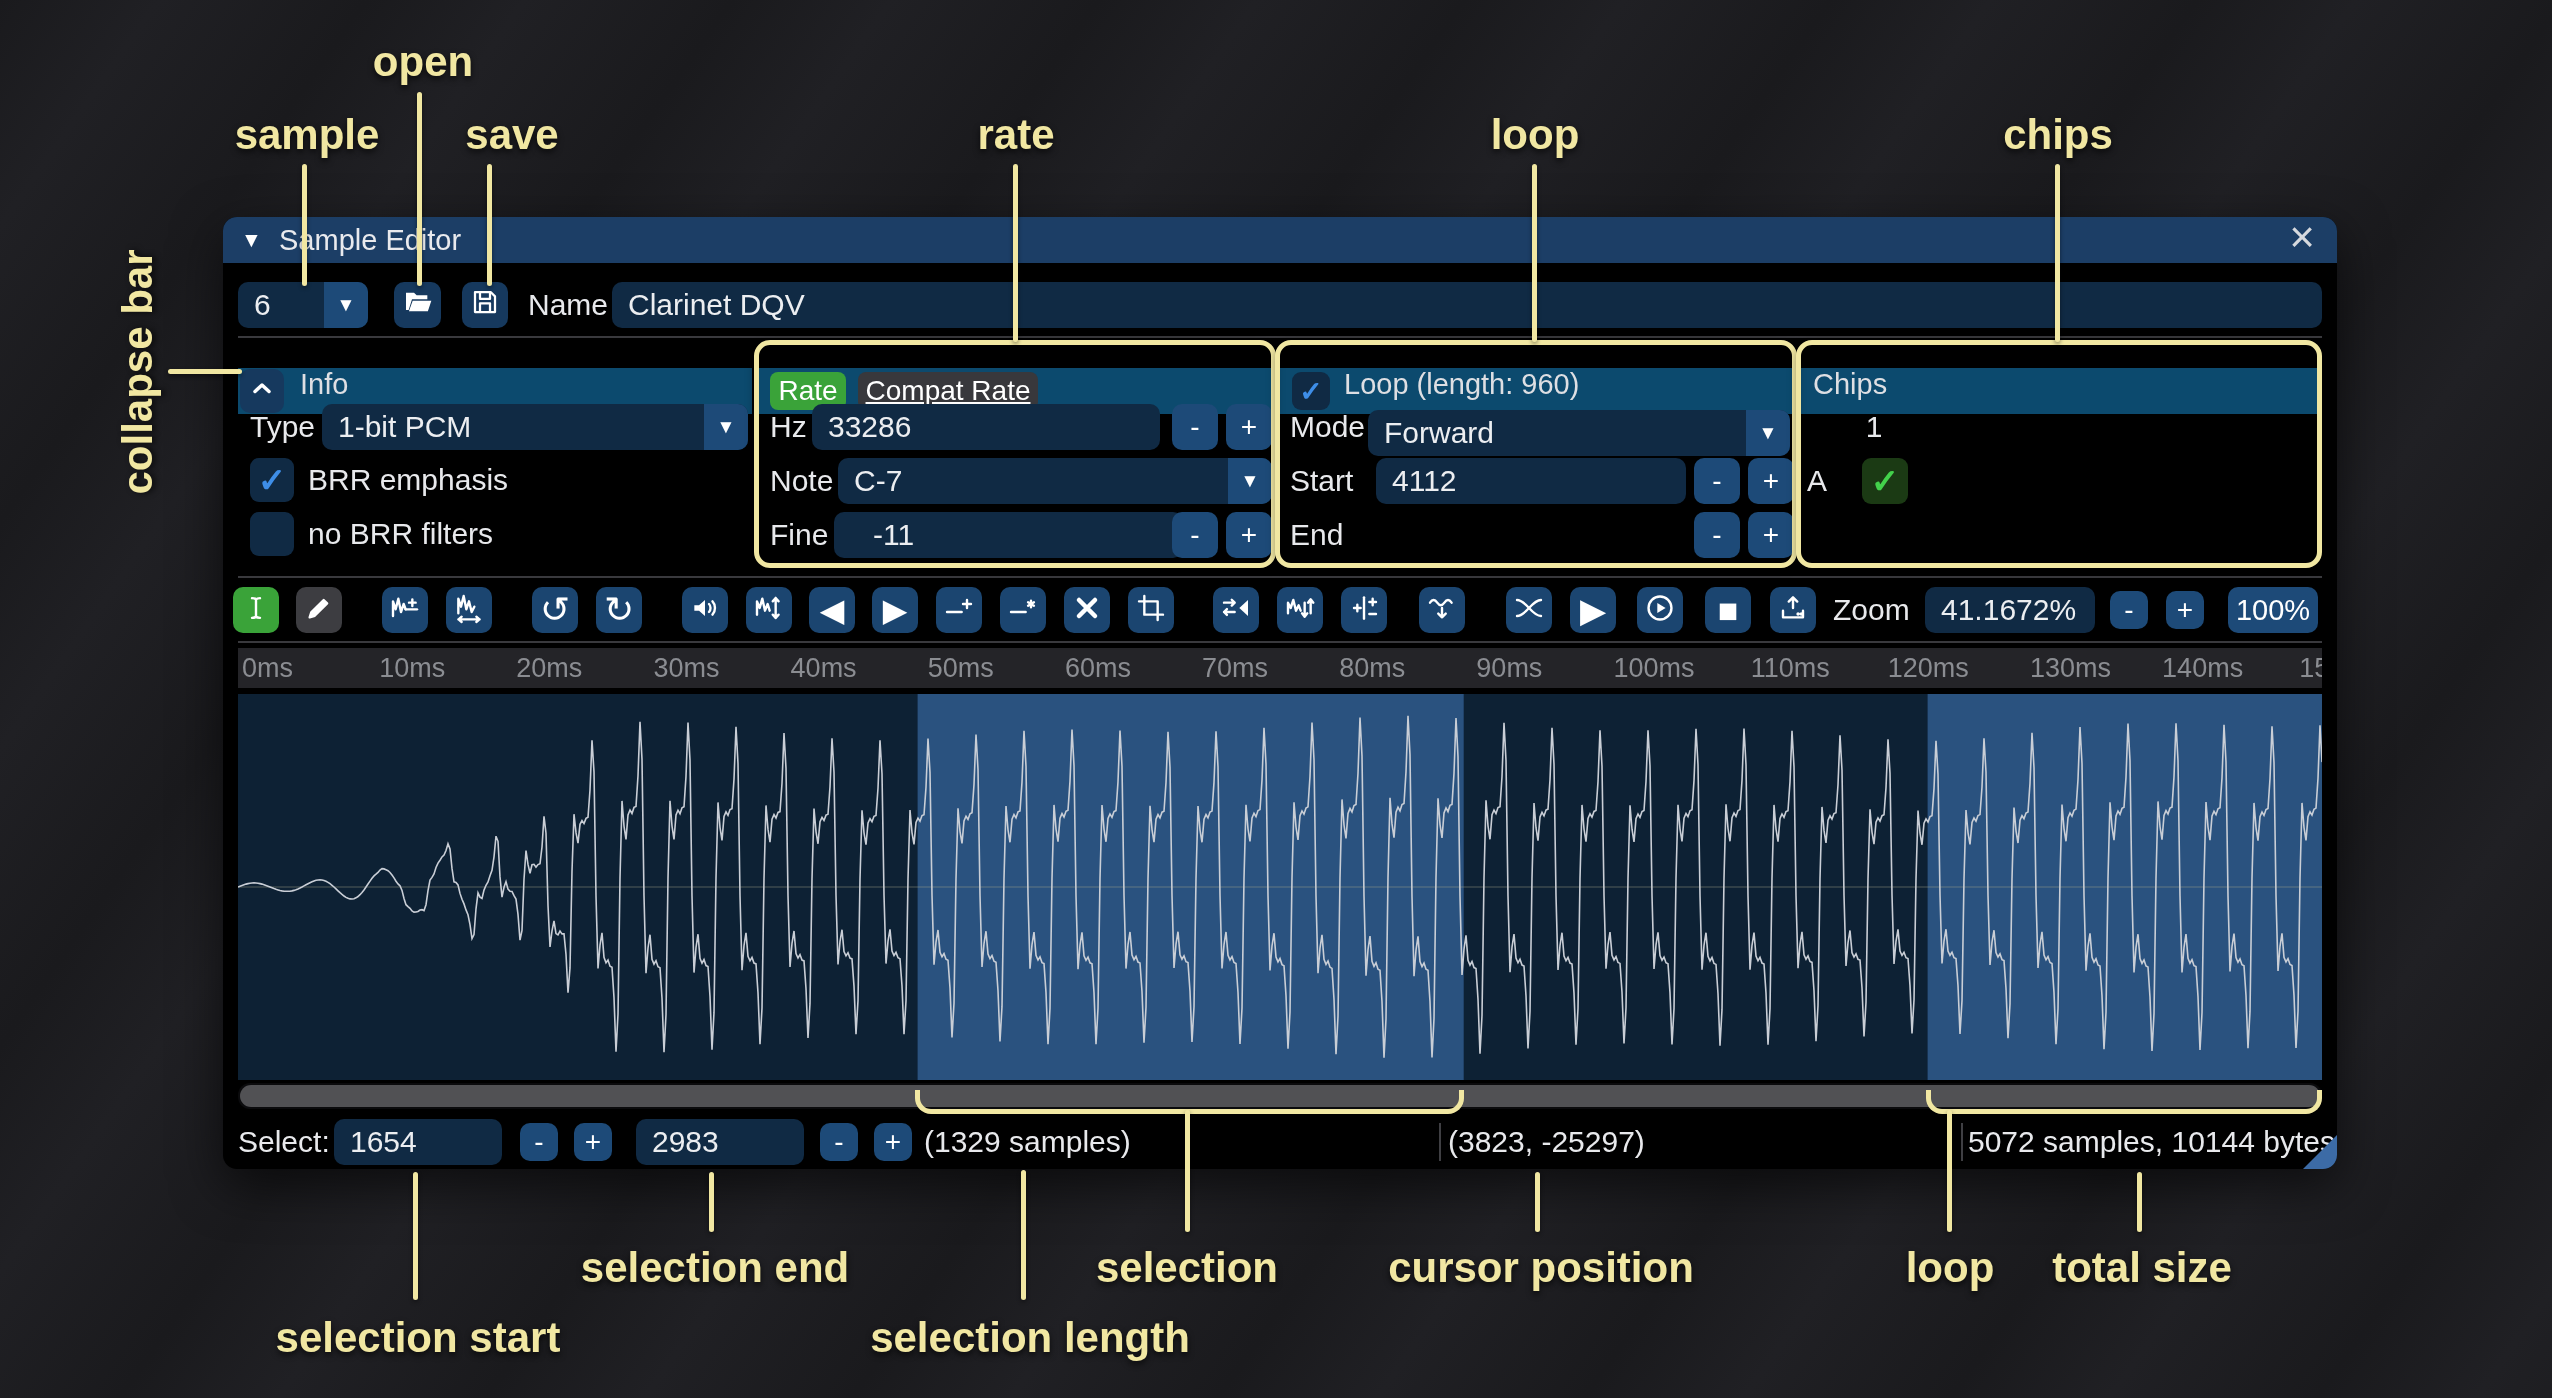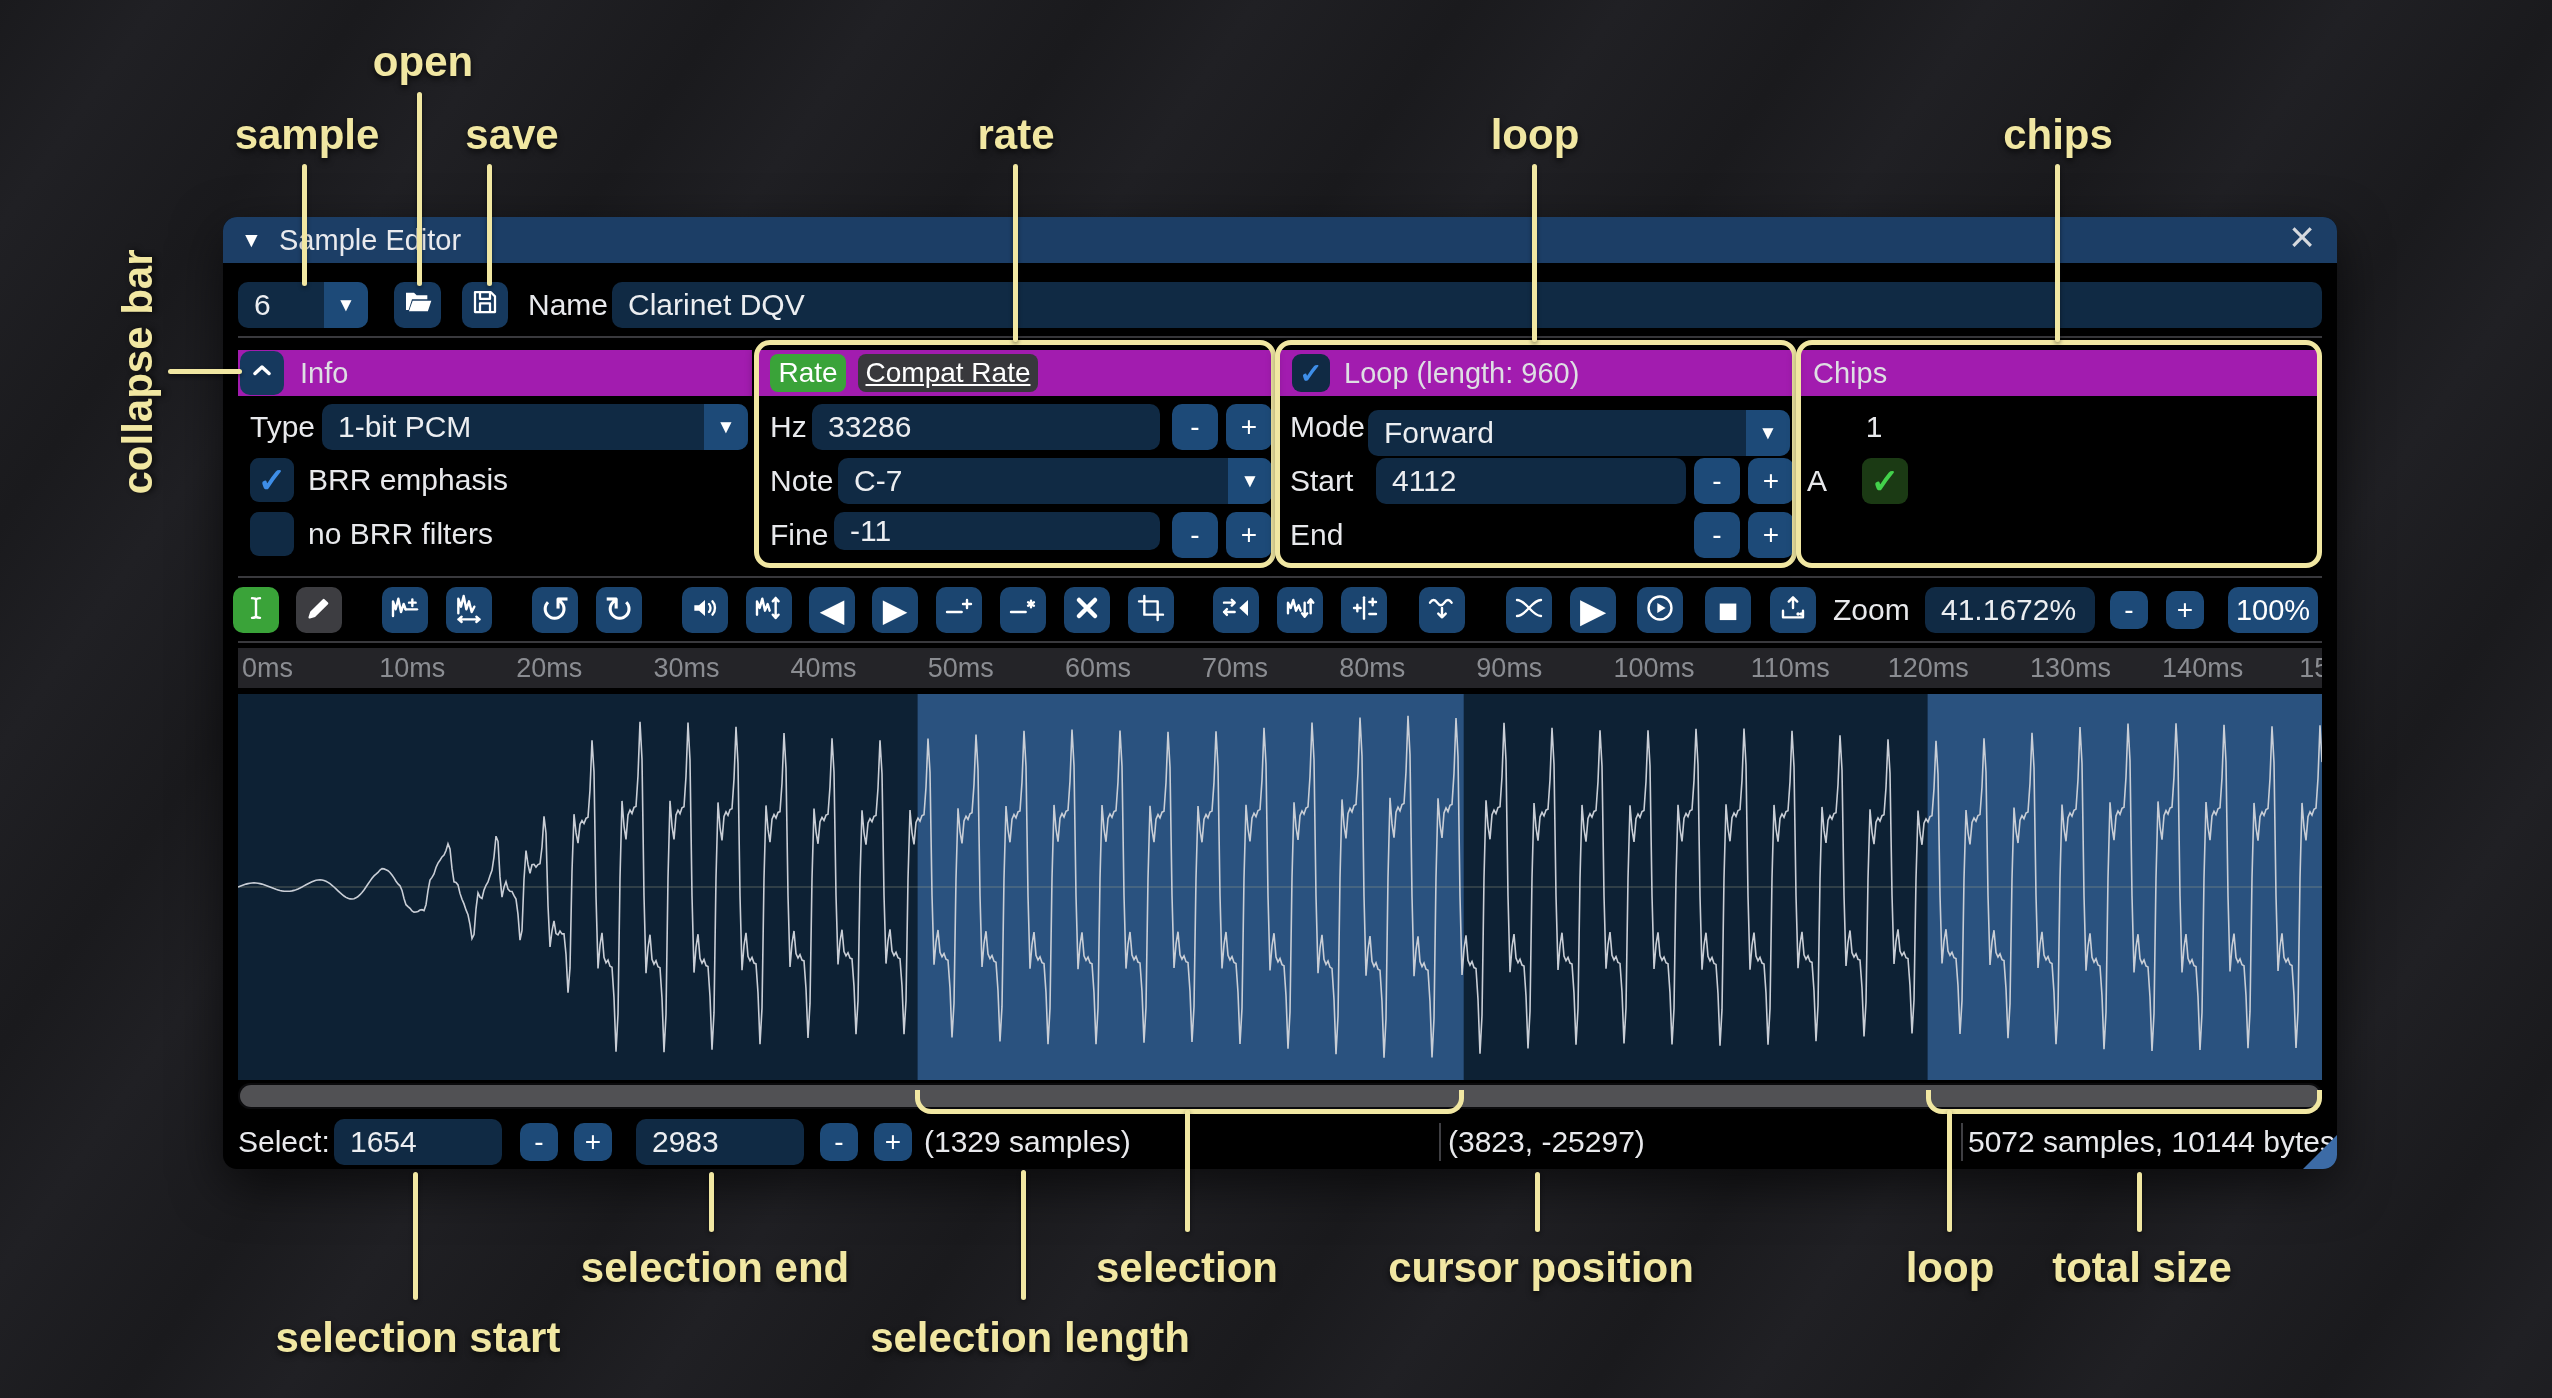--- a/index.html
+++ b/index.html
@@ -12,21 +12,21 @@
     border-radius:14px;box-shadow:0 16px 50px rgba(0,0,0,.6);z-index:10;overflow:hidden;}
   .titlebar{left:0;top:0;width:100%;height:46px;background:#1c3e66;display:flex;align-items:center;}
   .title-text{font-size:29px;color:#e9eaee;margin-left:14px;}
   .inp{background:#102a44;border-radius:10px;display:flex;align-items:center;font-size:30px;color:#eceef1;}
   .inp .v{padding-left:16px;white-space:nowrap;}
   .btn{background:#1d4a78;border-radius:10px;display:flex;align-items:center;justify-content:center;color:#fff;font-size:28px;}
   .combo{background:#102a44;border-radius:10px;position:absolute;display:flex;align-items:center;font-size:30px;color:#eceef1;}
   .combo .v{padding-left:16px;white-space:nowrap;}
   .combo .arr{position:absolute;right:0;top:0;bottom:0;width:44px;background:#1d4a78;
     border-radius:0 10px 10px 0;display:flex;align-items:center;justify-content:center;font-size:19px;color:#fff;}
-  .hdr{background:#a21caf;display:flex;align-items:center;font-size:29px;color:#dedfe3;}
+  .hdr{background:#0c4a6e;display:flex;font-size:29px;color:#dedfe3;margin-top:18px;}
   .lbl{font-size:30px;color:#e8e9ec;display:flex;align-items:center;white-space:nowrap;}
   .chk{background:#102a44;border-radius:9px;display:flex;align-items:center;justify-content:center;
     color:#3e8ee8;font-weight:bold;font-size:34px;}
   .sep{background:#39393d;height:2px;}
   .vsep{background:#3f3f43;width:2px;}
   .tbtn{position:absolute;width:46px;height:46px;border-radius:10px;background:#1b4570;
     display:flex;align-items:center;justify-content:center;color:#fff;}
   .ruler{background:#242428;overflow:hidden;}
   .tick{position:absolute;top:0;height:100%;display:flex;align-items:center;font-size:27px;color:#8b8d92;white-space:nowrap;}
   .scroll-thumb{background:#515154;border-radius:11px;}
@@ -118,21 +118,21 @@
       <span class="v">33286</span>
     </div>
     <div class="abs btn" style="left:949px;top:187px;width:46px;height:46px;">-</div>
     <div class="abs btn" style="left:1003px;top:187px;width:46px;height:46px;">+</div>
     <div class="abs lbl" style="left:547px;top:241px;height:46px;">Note</div>
     <div class="abs combo" style="left:615px;top:241px;width:434px;height:46px;">
       <span class="v">C-7</span>
       <span class="arr">▼</span>
     </div>
     <div class="abs lbl" style="left:547px;top:295px;height:46px;">Fine</div>
-    <div class="abs inp" style="left:611px;top:295px;width:326px;height:38px;">
+    <div class="abs inp" style="left:611px;top:295px;width:326px;height:46px;padding-left:23px;">
       <span class="v">-11</span>
     </div>
     <div class="abs btn" style="left:949px;top:295px;width:46px;height:46px;">-</div>
     <div class="abs btn" style="left:1003px;top:295px;width:46px;height:46px;">+</div>
 
     <div class="abs hdr" style="left:1057px;top:133px;width:513px;height:46px;">
       <div class="abs chk" style="left:12px;top:4px;width:38px;height:38px;font-size:28px;">
         <span>✓</span>
       </div>
       <span style="margin-left:64px;">Loop (length: 960)</span>

